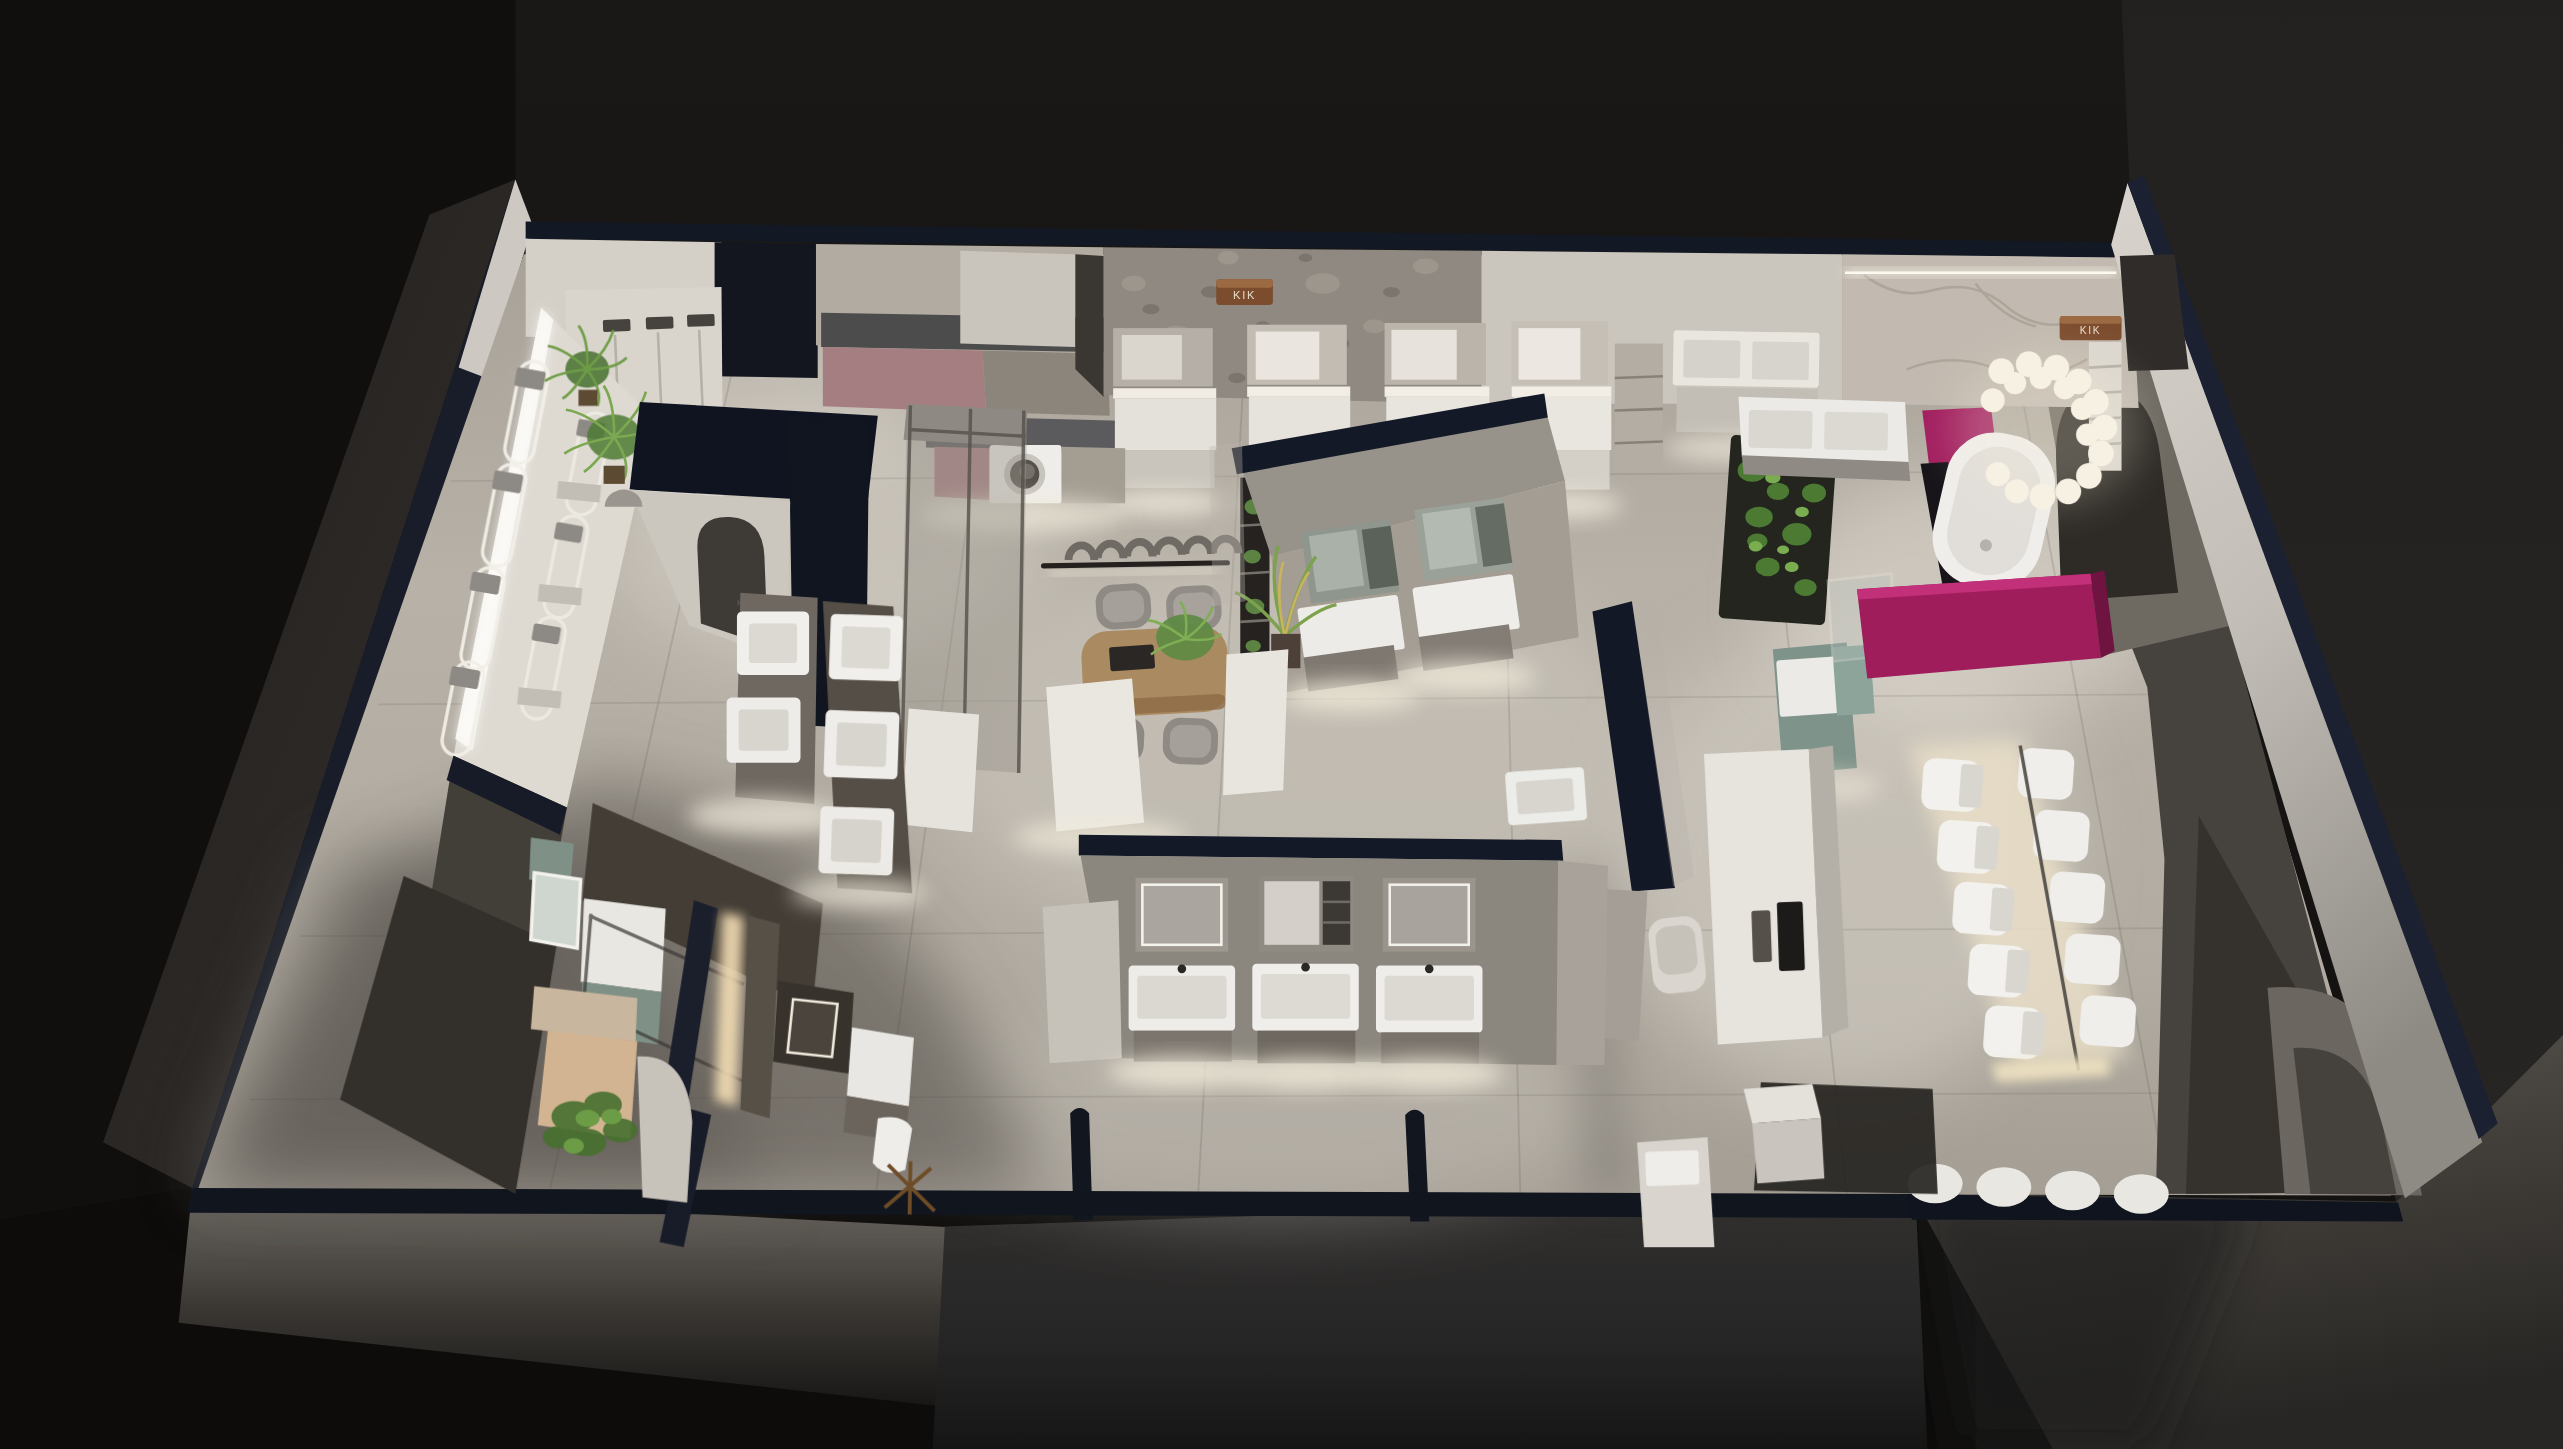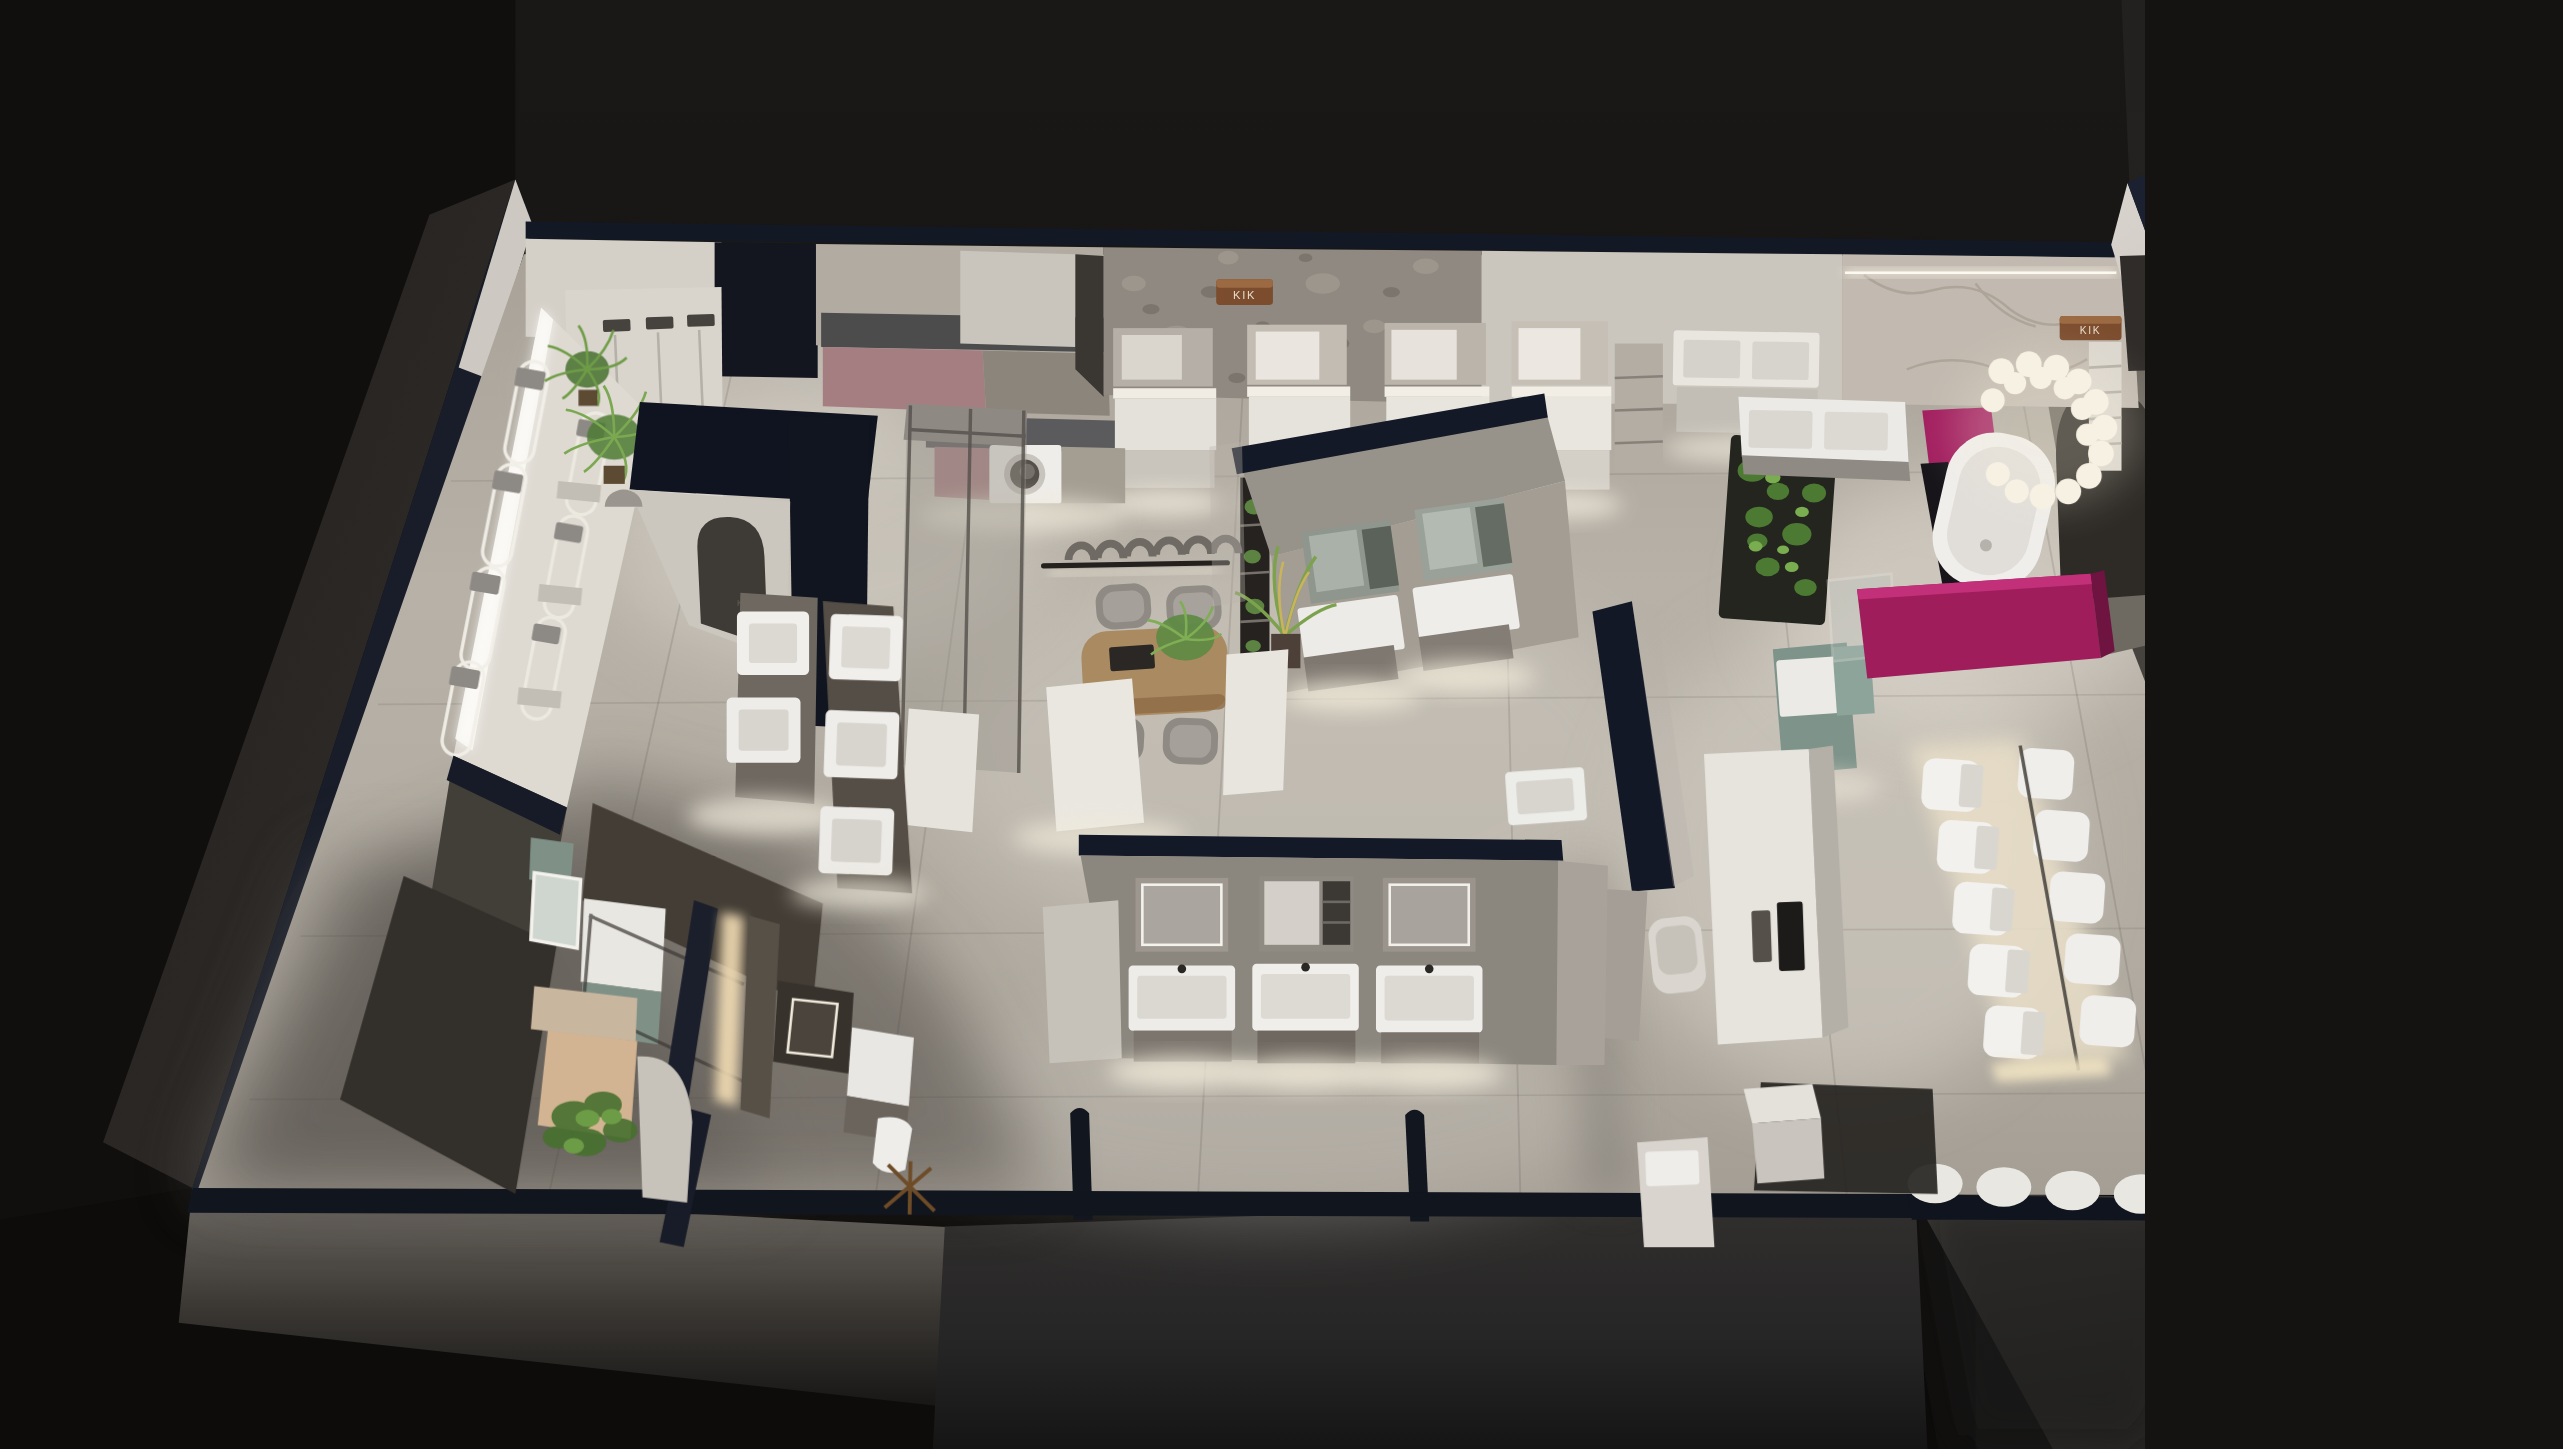--- a/index.html
+++ b/index.html
@@ -1,16 +1,16 @@
 <!DOCTYPE html>
 <html style="font-size:13.7px"><head>
 <meta charset="utf-8">
 <style>
 html,body{margin:0;padding:0;background:#141312;}
-#stage{width:2145px;height:1449px;overflow:hidden;position:relative;font-family:"Liberation Sans",sans-serif;}
+#stage{width:2563px;height:1449px;overflow:hidden;position:relative;font-family:"Liberation Sans",sans-serif;}
 svg{display:block;}
 </style>
 </head>
 <body>
 <div id="stage">
 <svg width="2563" height="1449" viewBox="0 0 2984 1687" xmlns="http://www.w3.org/2000/svg">
 <defs>
 <linearGradient id="bgTop" x1="0" y1="0" x2="0" y2="1">
 <stop offset="0" stop-color="#191817"></stop>
           <stop offset="0.5" stop-color="#151413"></stop>

